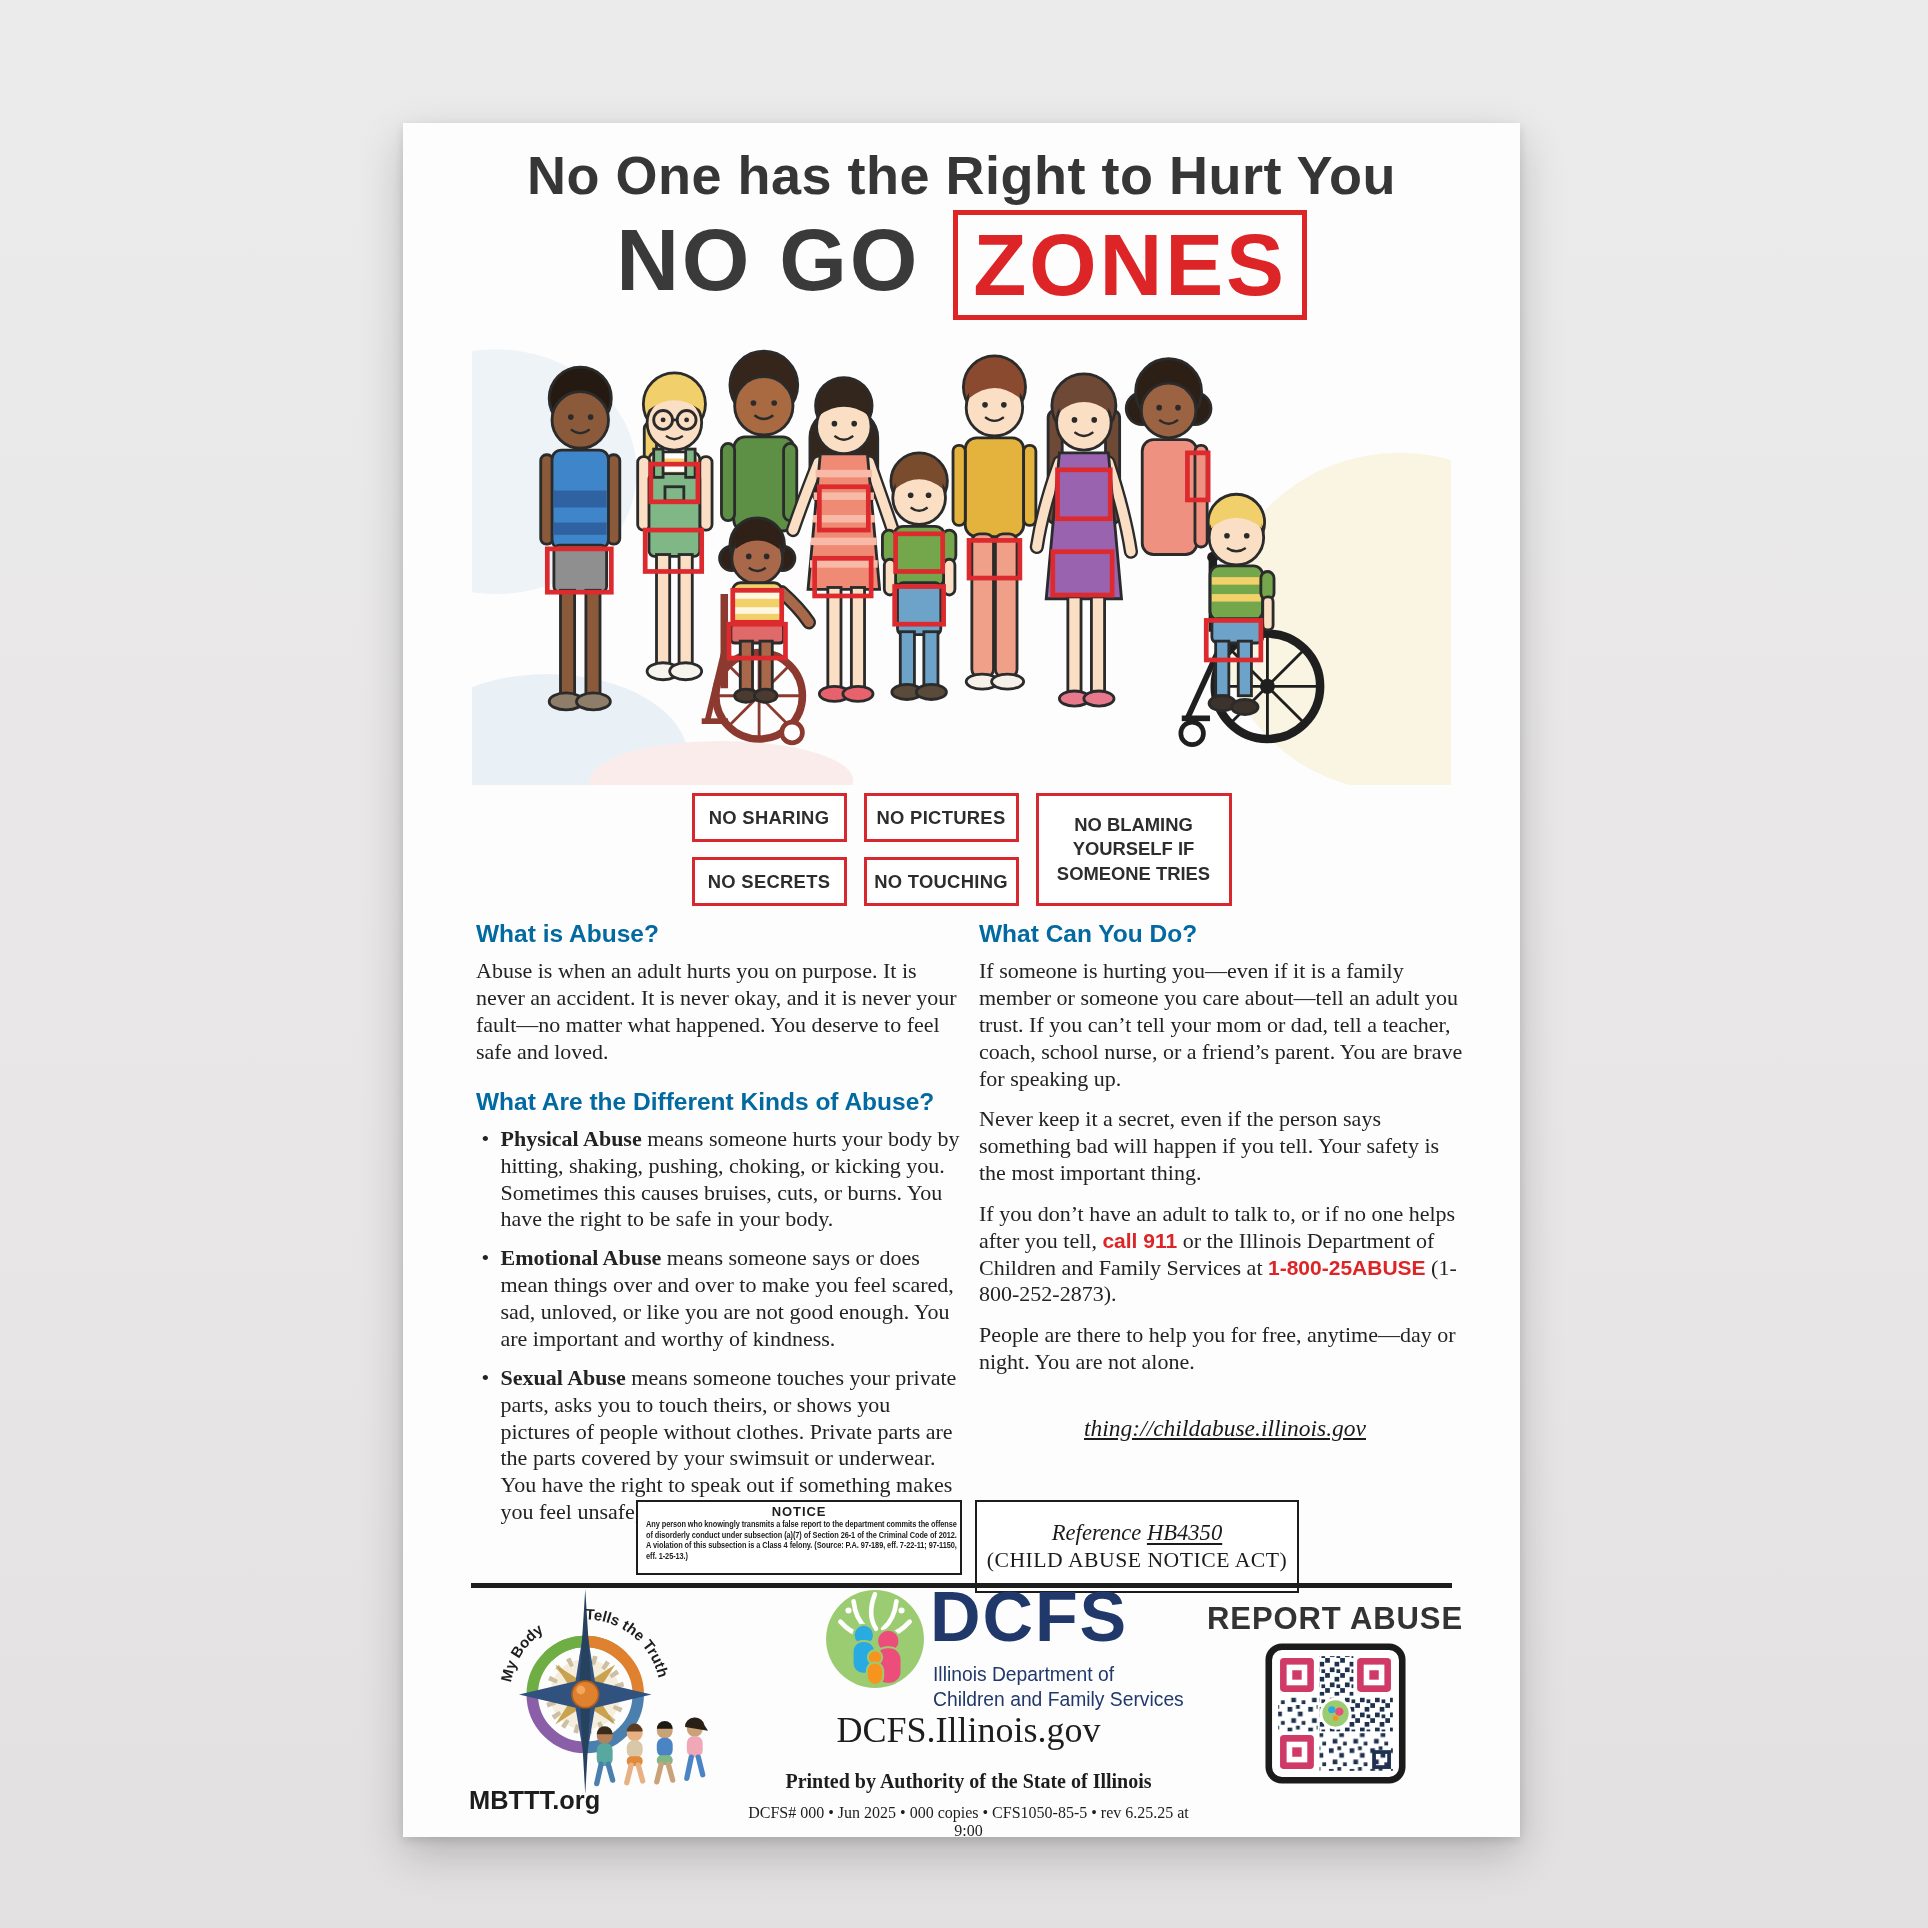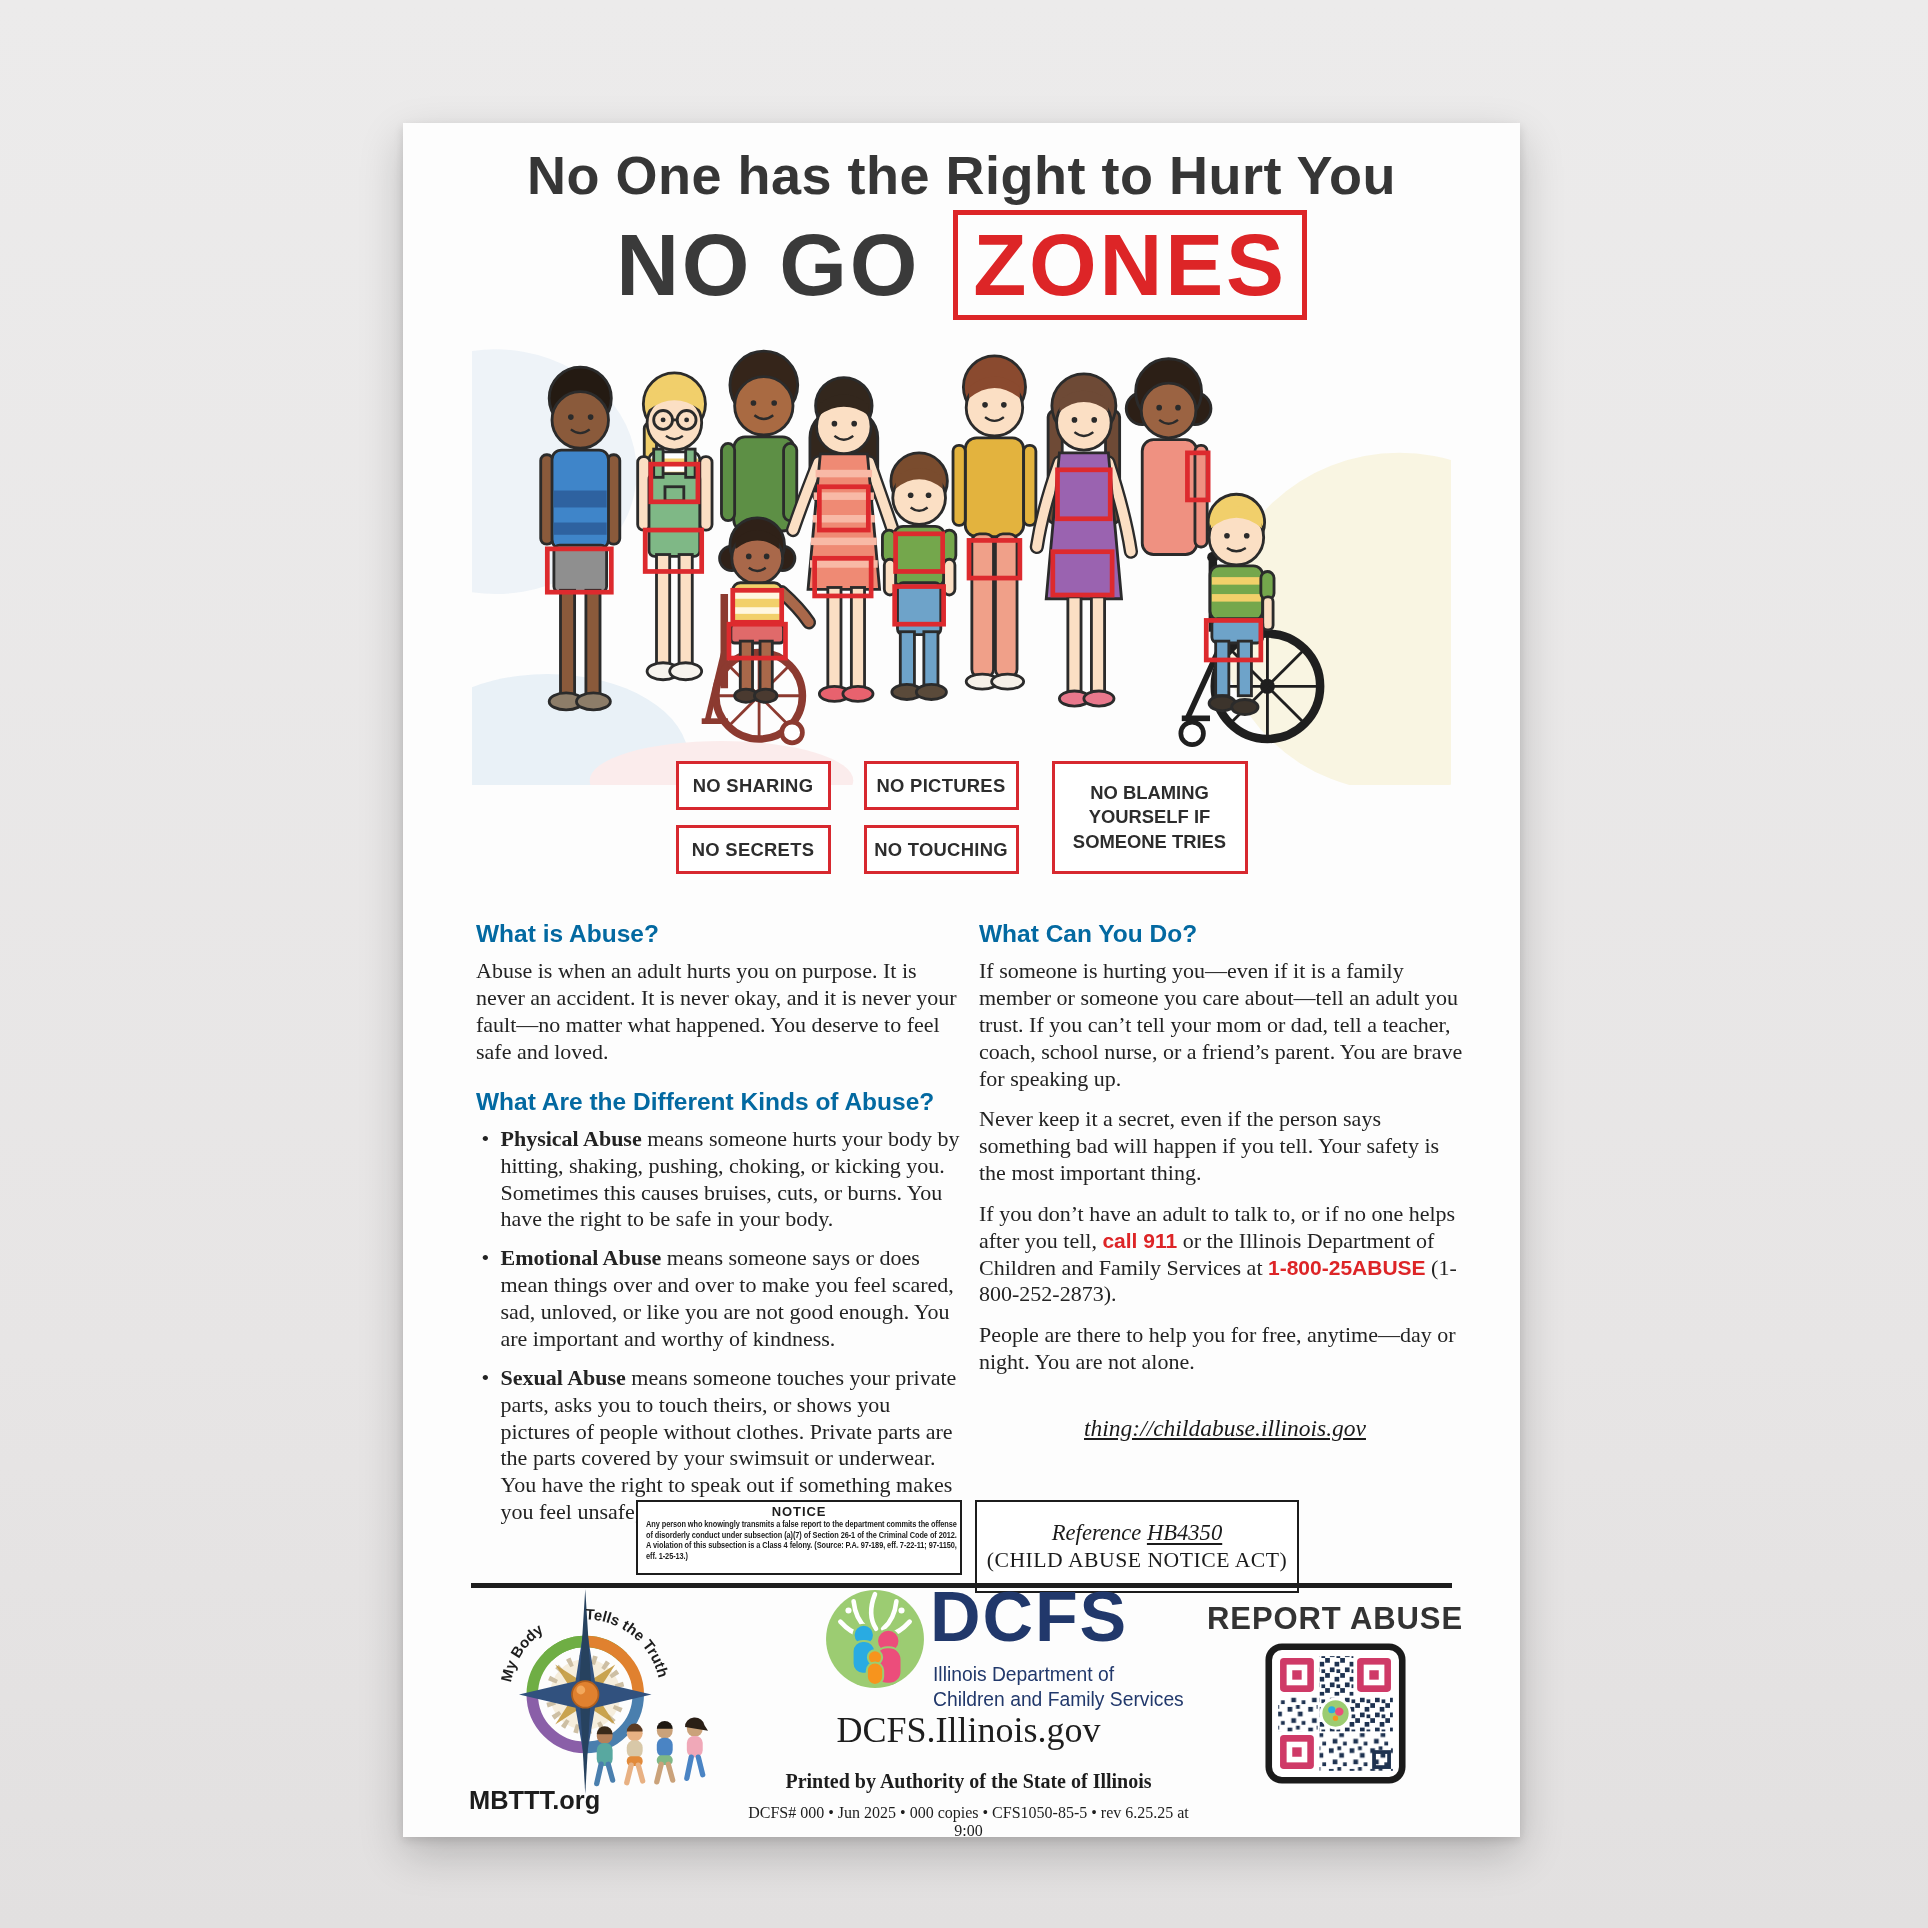--- a/index.html
+++ b/index.html
@@ -2,28 +2,28 @@
 <html style="font-size:15px"><head>
 <meta charset="utf-8">
 <style>
   html,body{margin:0;padding:0;background:#e9e7e7;}
   .stage{position:relative;width:1928px;height:1928px;background:linear-gradient(180deg,#ecebeb 0%,#e7e5e5 70%,#e2e0e0 100%);overflow:hidden;font-family:"Liberation Sans",sans-serif;}
   .poster{position:absolute;left:403px;top:123px;width:1117px;height:1714px;background:#fdfdfd;
           box-shadow:0 17px 42px rgba(0,0,0,.20),0 3.8px 9.4px rgba(0,0,0,.12);}
   .abs{position:absolute;}
   
   .title{left:0;right:0;top:21px;text-align:center;font-size:54px;font-weight:700;color:#363636;letter-spacing:0.5px;}
-  .headline{left:0;right:0;top:87px;display:flex;justify-content:center;align-items:center;gap:33px;}
+  .headline{left:0;right:0;top:87px;display:flex;justify-content:center;gap:33px;}
   .nogo{font-size:87px;font-weight:800;color:#3a3a3a;letter-spacing:2.8px;}
   .zonesbox{border:5.6px solid #dd2527;padding:0 15px;}
   .zones{font-size:87px;font-weight:800;color:#dd2527;letter-spacing:2.8px;}
   
   .illus{left:69px;top:186px;width:979px;height:476px;}
   
-  .zrow{left:0;right:0;top:638px;display:flex;justify-content:center;align-items:stretch;gap:33px;}
+  .zrow{left:0;right:0;top:670px;display:flex;justify-content:center;align-items:stretch;gap:17px;}
   .zcol{display:flex;flex-direction:column;gap:15px;}
   .zbox{width:149px;height:43px;border:3.8px solid #d7282f;background:#fff;display:flex;align-items:center;justify-content:center;
         font-size:18.4px;font-weight:800;color:#2d2d2d;letter-spacing:0.3px;}
   .zbig{width:175px;border:3.8px solid #d7282f;background:#fff;display:flex;align-items:center;justify-content:center;
         text-align:center;font-size:18.4px;font-weight:800;color:#2d2d2d;line-height:1.32;padding:3.8px 7.5px;}
   
   .col{font-family:"Liberation Serif",serif;color:#232323;font-size:22px;line-height:1.22;}
   .colL{left:73px;top:796px;width:486px;}
   .colR{left:576px;top:796px;width:492px;}
   .col h3{font-family:"Liberation Sans",sans-serif;font-size:24.5px;font-weight:700;color:#0369a1;margin:0 0 9.4px 0;}

